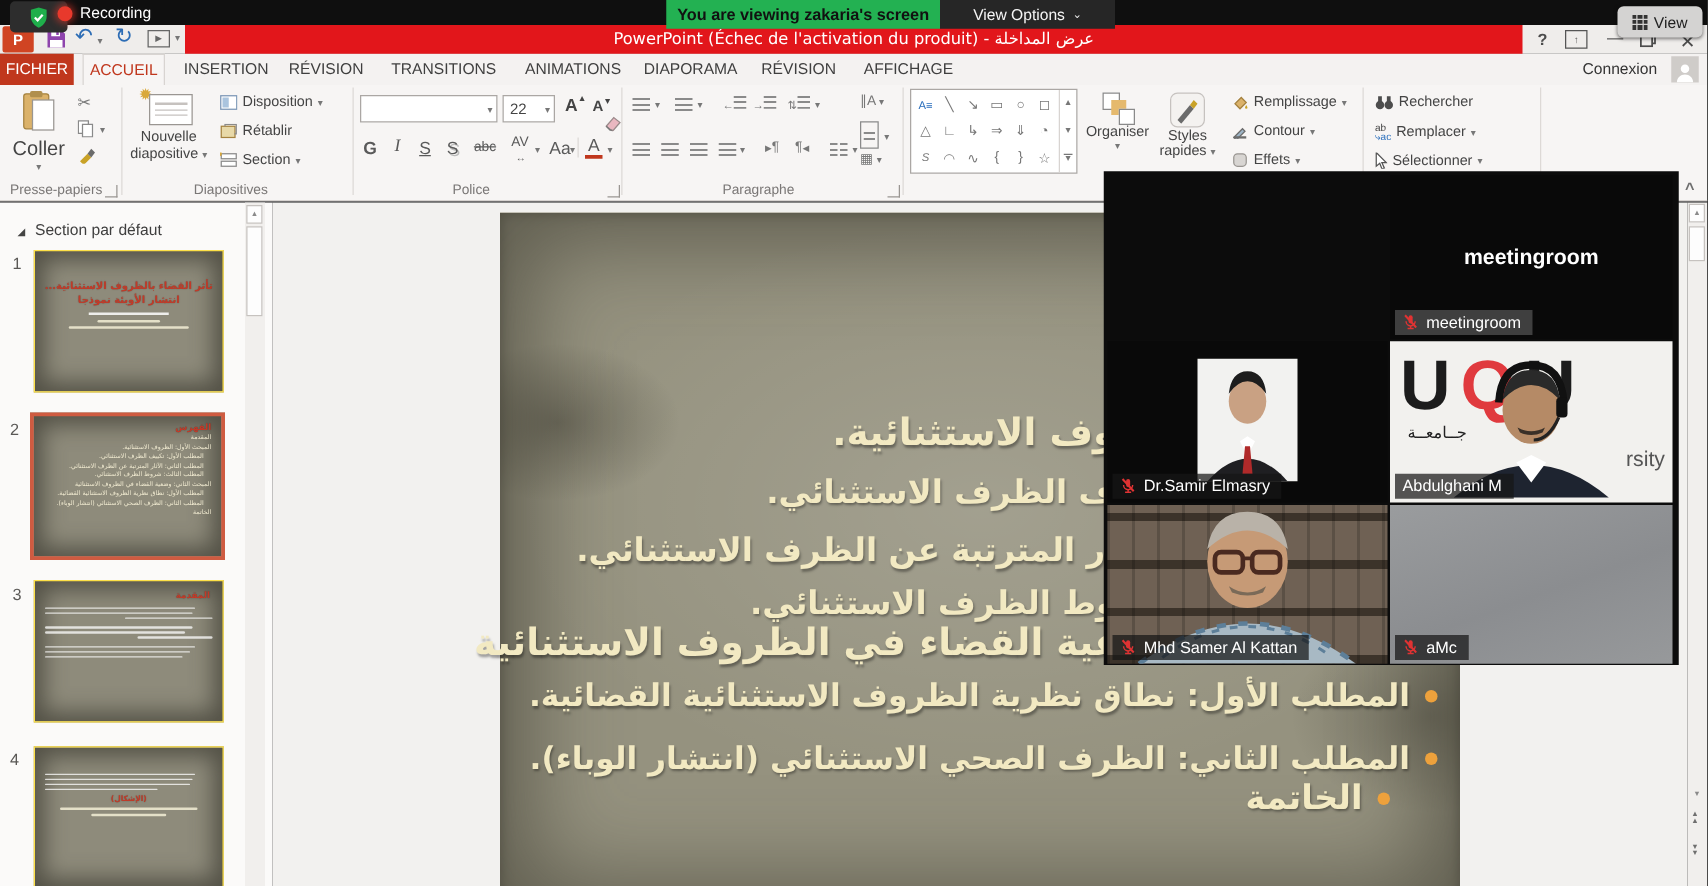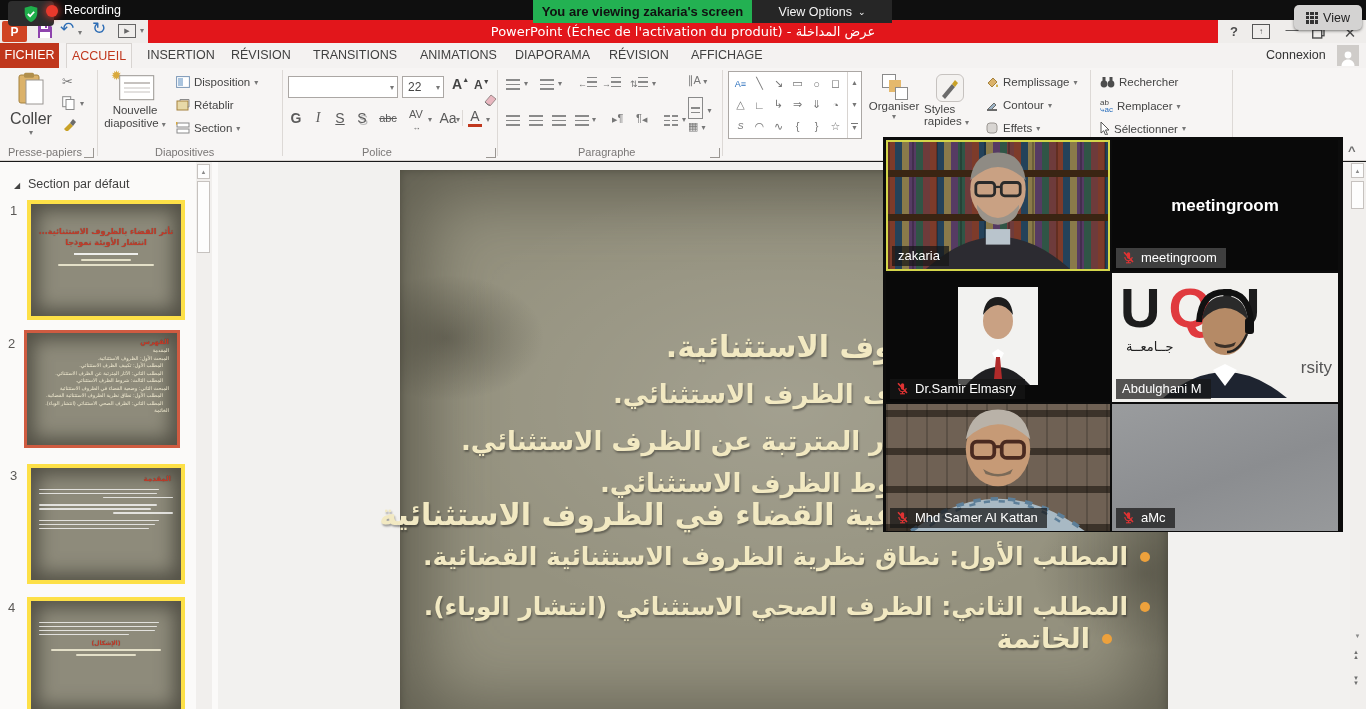--- a/index.html
+++ b/index.html
@@ -50,21 +50,21 @@
   
   #shapes{left:728px;top:71px;width:132px;height:66px;background:#fff;border:1px solid #aba7a4;z-index:6;display:flex;}
   #shapegrid{display:grid;grid-template-columns:repeat(6,1fr);flex:1;align-items:center;justify-items:center;
              font-size:11px;color:#777;padding:1px 2px;}
   #shapescroll{width:13px;border-left:1px solid #d8d4d1;display:flex;flex-direction:column;
                align-items:center;justify-content:space-around;font-size:7px;color:#777;}
   
   #lpanel{left:0;top:162px;width:218px;height:547px;background:#fbfaf9;z-index:5;}
   .thumbnum{position:absolute;font-size:13px;color:#5a5856;z-index:6;}
   .pmini{position:absolute;background:#8e8b7b;box-shadow:inset 0 0 18px 7px rgba(55,53,44,.68);z-index:6;overflow:hidden;}
-  .pborder{border:4px solid #fde047;}
+  .pborder{border:1px solid #fde047;}
   .psel{border:3px solid #cf5b41;}
   .minired{color:#c23a28;font-weight:bold;text-shadow:0 0 1px rgba(0,0,0,.4);}
   .minitxt{color:#f0ead0;}
   .bar{height:2px;background:rgba(250,245,220,.8);border-radius:1px;margin:3px auto;}
   .wbar{height:1.5px;background:rgba(255,255,255,.75);border-radius:1px;margin:2.5px 8px;}
   .sb{position:absolute;background:#f1efed;z-index:6;}
   .sbbtn{position:absolute;width:13px;height:15px;background:#fdfdfd;border:1px solid #c6c2bf;z-index:7;
          display:flex;align-items:center;justify-content:center;font-size:6px;color:#8a8a8a;box-sizing:border-box;}
   .sbthumb{position:absolute;width:13px;background:#fdfdfd;border:1px solid #c6c2bf;z-index:7;box-sizing:border-box;}
   
@@ -311,21 +311,21 @@
   </div>
   <div class="ab" style="left:866px;top:74px;width:56px;z-index:6;text-align:center;">
     <div style="position:relative;width:24px;height:26px;margin:0 auto;">
       <span style="position:absolute;left:0;top:0;width:12px;height:12px;border:1px solid #8a8a8a;background:#fff;"></span>
       <span style="position:absolute;left:7px;top:6px;width:12px;height:12px;background:#e5b96d;"></span>
       <span style="position:absolute;left:13px;top:13px;width:11px;height:11px;border:1px solid #8a8a8a;background:#fff;"></span>
     </div>
     <div style="font-size:11.5px;color:#444;">Organiser</div>
     <div class="dd">▾</div>
   </div>
-  <div class="ab" style="left:924px;top:74px;width:52px;z-index:6;">
+  <div class="ab" style="left:924px;top:74px;width:52px;z-index:6;text-align:center;">
     <div style="width:26px;height:26px;margin:0 auto;border:1px solid #c6c2bf;border-radius:6px;background:#f4f2f0;position:relative;">
       <svg width="22" height="22" viewBox="0 0 22 22" style="position:absolute;left:2px;top:2px;">
           <path d="M3 19 L13 7 l3 3 -10 12z" fill="#6b6b6b"></path>
           <path d="M13 7 l3-4 3 3 -3 4z" fill="#c9a227"></path>
         </svg>
     </div>
     <div style="font-size:11.5px;color:#444;line-height:12px;margin-top:1px;">
       <span>Styles</span><br>
       <span>rapides</span> <span class="dd">▾</span></div>
   </div>
@@ -476,37 +476,20 @@
 
   <div class="sb" style="left:1350px;top:162px;width:16px;height:547px;"></div>
   <div class="sbbtn" style="left:1351px;top:163px;">▲</div>
   <div class="sbthumb" style="left:1351px;top:181px;height:28px;"></div>
   <div class="sbbtn" style="left:1351px;top:628px;border:none;background:none;">▼</div>
   <div class="ab" style="left:1353px;top:650px;z-index:6;font-size:6px;color:#6f6f6f;line-height:5px;text-align:center;">▲<br>▲</div>
   <div class="ab" style="left:1353px;top:676px;z-index:6;font-size:6px;color:#6f6f6f;line-height:5px;text-align:center;">▼<br>▼</div>
 
   <div id="vpanel" class="ab"></div>
 
-  <div class="tile books" style="left:886px;top:140px;width:224px;height:131px;border:2px solid #d4d64a;box-sizing:border-box;z-index:51;">
-    <div class="shelfl" style="top:28px;"></div>
-    <div class="shelfl" style="top:72px;"></div>
-    <svg class="psvg" width="170" height="122" viewBox="0 0 150 110">
-      <path d="M10 110 Q75 52 140 110 Z" fill="#2c2b31"></path>
-      <rect x="64" y="74" width="22" height="14" fill="#b9c4cc"></rect>
-      <ellipse cx="75" cy="38" rx="25" ry="29" fill="#c9a183"></ellipse>
-      <path d="M50 30 Q53 5 75 5 Q97 5 100 30 Q87 18 75 18 Q63 18 50 30Z" fill="#8f8b84"></path>
-      <rect x="55" y="32" width="17" height="12" rx="3" fill="none" stroke="#2a2a2a" stroke-width="2.5"></rect>
-      <rect x="78" y="32" width="17" height="12" rx="3" fill="none" stroke="#2a2a2a" stroke-width="2.5"></rect>
-      <line x1="72" y1="36" x2="78" y2="36" stroke="#2a2a2a" stroke-width="2"></line>
-      <path d="M56 52 Q75 76 94 52 Q94 68 75 70 Q56 68 56 52Z" fill="#9a938a"></path>
-    </svg>
-    <div class="vlabel">
-        <span>zakaria</span>
-      </div>
-  </div>
 
   <div class="tile" style="left:1112px;top:140px;width:226px;height:131px;z-index:51;">
     <div style="position:absolute;inset:0;display:flex;align-items:center;justify-content:center;color:#fff;font-weight:bold;font-size:17px;">meetingroom</div>
     <div class="vlabel" style="background:#3f3f3f;">
       <svg width="13" height="13" viewBox="0 0 16 16">
           <rect x="6" y="1.5" width="4" height="8" rx="2" fill="#e03333"></rect>
           <path d="M3.5 7.5a4.5 4.5 0 0 0 9 0" stroke="#e03333" stroke-width="1.4" fill="none"></path>
           <line x1="8" y1="12" x2="8" y2="14.5" stroke="#e03333" stroke-width="1.4"></line>
           <line x1="5" y1="14.5" x2="11" y2="14.5" stroke="#e03333" stroke-width="1.4"></line>
           <line x1="2.5" y1="1.5" x2="13.5" y2="13.5" stroke="#e03333" stroke-width="2"></line>

